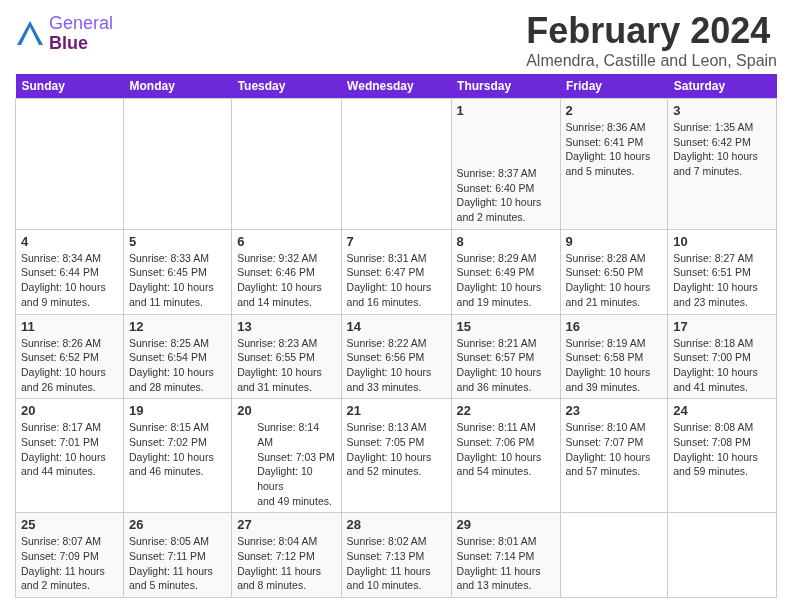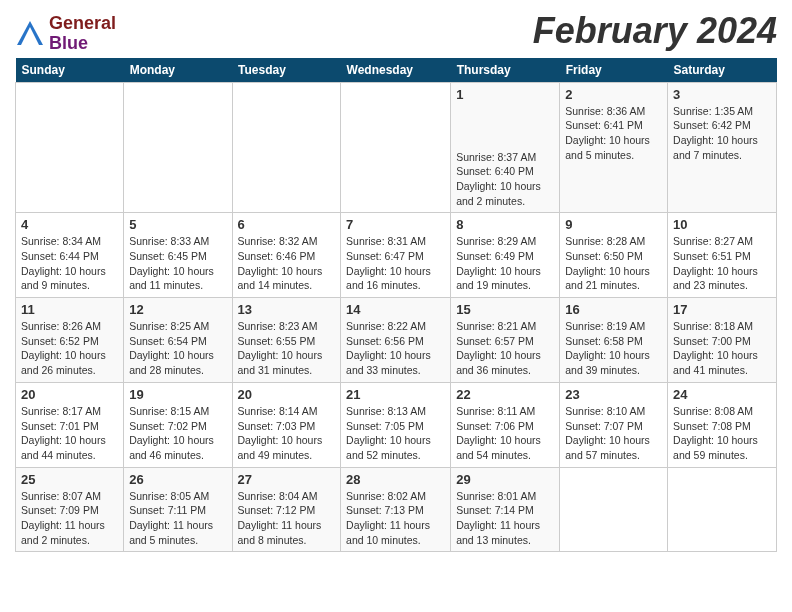--- a/index.html
+++ b/index.html
@@ -21,52 +21,51 @@
       align-items: center;
       margin-top: 4px;
     }
     .logo-text {
       display: flex;
       flex-direction: column;
       line-height: 1.1;
     }
     .logo-general {
       font-size: 18px;
-      font-weight: bold;
-      color: #7f1d1d;
+      font-weight: normal;
+      color: #8b5cf6;
     }
     .logo-blue {
       font-size: 18px;
       font-weight: bold;
       color: #701a75;
     }
     .logo-icon {
       width: 30px;
       height: 30px;
       margin-right: 4px;
     }
     .title-block {
-      font-style: italic;
     }
     .main-title {
       font-size: 36px;
       font-weight: bold;
       color: #333;
     }
     .subtitle {
       font-size: 16px;
       color: #555;
     }
     table {
       width: 100%;
       border-collapse: collapse;
       font-size: 11px;
     }
     thead tr th {
-      background-color: #0c4a6e;
+      background-color: #6d28d9;
       color: #fff;
       text-align: left;
       padding: 5px 6px;
       font-size: 12px;
       font-weight: bold;
     }
     tbody tr td {
       border: 1px solid #ccc;
       vertical-align: top;
       padding: 4px 5px;
@@ -104,20 +103,21 @@
       <polygon points="15,2 28,26 2,26" fill="#2874c8"></polygon>
       <polygon points="15,8 24,26 6,26" fill="#fff"></polygon>
     </svg>
     <div class="logo-text">
       <span class="logo-general">General</span>
       <span class="logo-blue">Blue</span>
     </div>
   </div>
   <div class="title-block">
     <div class="main-title">February 2024</div>
+    <div class="subtitle">Almendra, Castille and Leon, Spain</div>
   </div>
 </div>
 
 <table>
   <thead>
     <tr>
     <th>Sunday</th>
         <th>Monday</th>
         <th>Tuesday</th>
         <th>Wednesday</th>
@@ -164,21 +164,21 @@
         </td>
         <td>
           <span class="day-num">5</span>
           <div class="day-info" style="white-space: pre-line;">Sunrise: 8:33 AM
 Sunset: 6:45 PM
 Daylight: 10 hours
 and 11 minutes.</div>
         </td>
         <td>
           <span class="day-num">6</span>
-          <div class="day-info" style="white-space: pre-line;">Sunrise: 8:32 AM
+          <div class="day-info" style="white-space: pre-line;">Sunrise: 9:32 AM
 Sunset: 6:46 PM
 Daylight: 10 hours
 and 14 minutes.</div>
         </td>
         <td>
           <span class="day-num">7</span>
           <div class="day-info" style="white-space: pre-line;">Sunrise: 8:31 AM
 Sunset: 6:47 PM
 Daylight: 10 hours
 and 16 minutes.</div>
@@ -266,21 +266,21 @@
         </td>
         <td>
           <span class="day-num">19</span>
           <div class="day-info" style="white-space: pre-line;">Sunrise: 8:15 AM
 Sunset: 7:02 PM
 Daylight: 10 hours
 and 46 minutes.</div>
         </td>
         <td>
           <span class="day-num">20</span>
-          <div class="day-info" style="white-space: pre-line;">Sunrise: 8:14 AM
+          <div class="day-info" style="white-space: pre-line; margin-left: 20px;">Sunrise: 8:14 AM
 Sunset: 7:03 PM
 Daylight: 10 hours
 and 49 minutes.</div>
         </td>
         <td>
           <span class="day-num">21</span>
           <div class="day-info" style="white-space: pre-line;">Sunrise: 8:13 AM
 Sunset: 7:05 PM
 Daylight: 10 hours
 and 52 minutes.</div>

